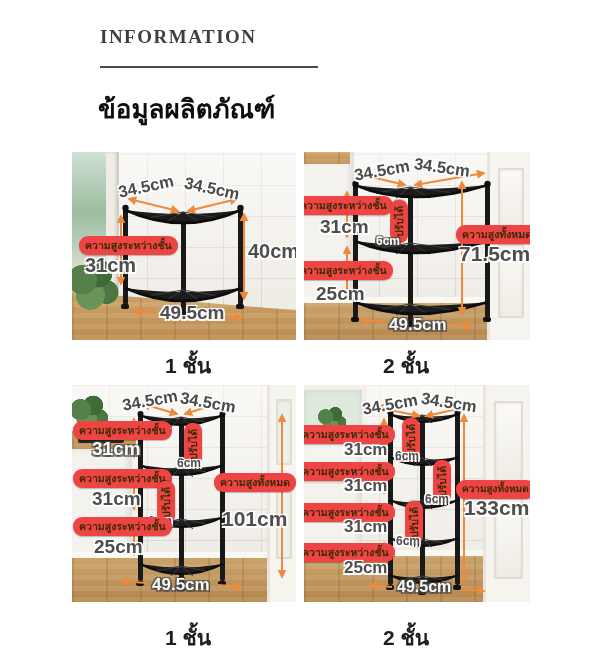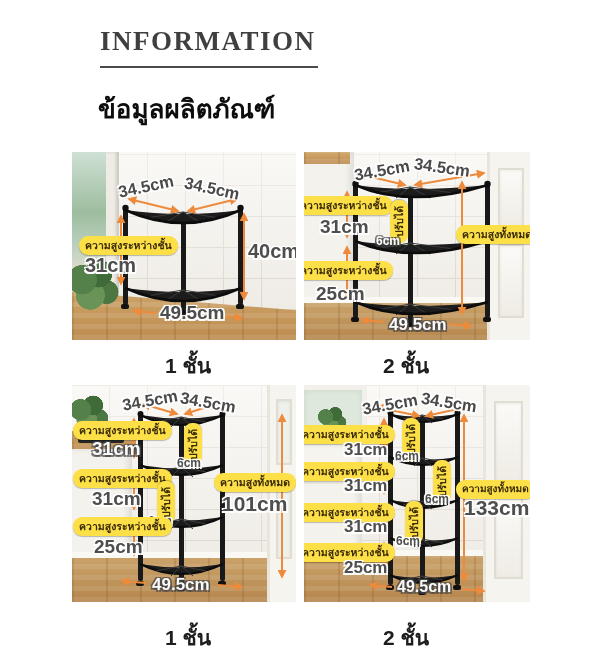--- a/index.html
+++ b/index.html
@@ -1,21 +1,21 @@
 <!DOCTYPE html>
 <html><head>
 <meta charset="utf-8">
 <style>
   html,body{margin:0;padding:0;}
   body{width:613px;height:669px;position:relative;background:#ffffff;
        font-family:"Liberation Sans","DejaVu Sans",sans-serif;overflow:hidden;}
 
   
   .hdr-title{position:absolute;left:100px;top:26px;font-family:"Liberation Serif","DejaVu Serif",serif;
-    font-size:27px;font-weight:700;color:#3f3f3f;letter-spacing:1.5px;}
+    font-size:19px;font-weight:700;color:#3f3f3f;letter-spacing:1.5px;}
   .hdr-rule{position:absolute;left:100px;top:66px;width:218px;height:2px;background:#4a4a4a;}
   .hdr-sub{position:absolute;left:98px;top:88px;font-size:26px;font-weight:700;color:#0d0d0d;}
 
   
   .panel{position:absolute;overflow:hidden;background:#f3f0ea;}
   .p1{left:72px;top:152px;width:224px;height:188px;}
   .p2{left:304px;top:152px;width:226px;height:188px;}
   .p3{left:72px;top:385px;width:224px;height:217px;}
   .p4{left:304px;top:385px;width:226px;height:217px;}
 
@@ -34,21 +34,21 @@
   .cab{background:#f4f2ed;box-shadow:inset -4px 0 6px rgba(0,0,0,.09);}
   .plant{background:
       radial-gradient(circle at 30% 35%,#54804a 0 26%,transparent 27%),
       radial-gradient(circle at 60% 25%,#3f6b39 0 24%,transparent 25%),
       radial-gradient(circle at 45% 60%,#6a9357 0 30%,transparent 31%),
       radial-gradient(circle at 75% 55%,#4c7743 0 22%,transparent 23%);}
 
   svg.shelfart{position:absolute;inset:0;z-index:1;}
 
   
-  .badge{position:absolute;z-index:3;background:#fde047;color:#3a2b06;font-weight:700;
+  .badge{position:absolute;z-index:3;background:#ef4444;color:#3a2b06;font-weight:700;
     font-size:10.5px;line-height:1.15;padding:3px 6px 4px;border-radius:9px;white-space:nowrap;
     box-shadow:0 1px 1px rgba(0,0,0,.25);}
   .badge.vert{writing-mode:vertical-rl;transform:rotate(180deg);padding:6px 3px;border-radius:8px;}
   .num{position:absolute;z-index:3;font-weight:700;color:#4e4e4e;white-space:nowrap;font-size:19px;
     text-shadow:-1.5px -1.5px 0 #fff,1.5px -1.5px 0 #fff,-1.5px 1.5px 0 #fff,1.5px 1.5px 0 #fff,0 0 3px #fff;}
   .num.light{color:#fafafa;
     text-shadow:-1.5px -1.5px 0 rgba(70,70,70,.7),1.5px -1.5px 0 rgba(70,70,70,.7),-1.5px 1.5px 0 rgba(70,70,70,.7),1.5px 1.5px 0 rgba(70,70,70,.7);}
   .num.sm{font-size:12px;}
   .num.lg{font-size:21px;}
   .wlab{position:absolute;z-index:3;font-weight:700;font-size:16.5px;color:#4a4a4a;white-space:nowrap;
@@ -163,20 +163,21 @@
 
   <div class="wlab" style="left:50px;top:9px;transform:rotate(-10deg);">34.5cm</div>
   <div class="wlab" style="left:110px;top:6px;transform:rotate(8deg);">34.5cm</div>
   <div class="badge" style="left:-10px;top:44px;">ความสูงระหว่างชั้น</div>
   <div class="num" style="left:16px;top:64px;">31cm</div>
   <div class="badge vert" style="left:86px;top:48px;">ปรับได้</div>
   <div class="num sm light" style="left:72px;top:82px;">6cm</div>
   <div class="badge" style="left:-10px;top:109px;">ความสูงระหว่างชั้น</div>
   <div class="num" style="left:12px;top:131px;">25cm</div>
   <div class="badge" style="left:152px;top:73px;">ความสูงทั้งหมด</div>
+  <div class="num lg" style="left:155px;top:90px;">71.5cm</div>
   <div class="num light" style="left:85px;top:163px;font-size:17px;">49.5cm</div>
 </div>
 
 <div class="caption" style="left:118px;top:349px;">1 ชั้น</div>
 <div class="caption" style="left:336px;top:349px;">2 ชั้น</div>
 
 <div class="panel p3">
   <div class="tiles scene"></div>
   <div class="scene plant" style="left:-4px;top:10px;width:42px;height:42px;"></div>
   <div class="scene wood" style="left:0;top:46px;width:64px;height:18px;"></div>
@@ -237,21 +238,21 @@
   <div class="wlab" style="left:108px;top:8px;transform:rotate(10deg);">34.5cm</div>
   <div class="badge" style="left:1px;top:36px;">ความสูงระหว่างชั้น</div>
   <div class="num light" style="left:20px;top:53px;">31cm</div>
   <div class="badge vert" style="left:112px;top:38px;">ปรับได้</div>
   <div class="num sm" style="left:105px;top:71px;">6cm</div>
   <div class="badge" style="left:1px;top:84px;">ความสูงระหว่างชั้น</div>
   <div class="num" style="left:20px;top:103px;">31cm</div>
   <div class="badge vert" style="left:85px;top:96px;">ปรับได้</div>
   <div class="num sm" style="left:76px;top:129px;">6cm</div>
   <div class="badge" style="left:142px;top:88px;">ความสูงทั้งหมด</div>
-  <div class="num lg" style="left:150px;top:107px;">101cm</div>
+  <div class="num lg" style="left:150px;top:122px;">101cm</div>
   <div class="badge" style="left:1px;top:132px;">ความสูงระหว่างชั้น</div>
   <div class="num" style="left:22px;top:151px;">25cm</div>
   <div class="num light" style="left:80px;top:190px;font-size:17px;">49.5cm</div>
 </div>
 
 <div class="panel p4">
   <div class="tiles scene"></div>
   <div class="scene" style="left:0;top:0;width:58px;height:46px;background:#dfe8dd;
        border:5px solid #f2f0ea;border-left:none;box-shadow:inset 0 0 6px rgba(0,0,0,.08);"></div>
   <div class="scene plant" style="left:12px;top:22px;width:32px;height:28px;"></div>

